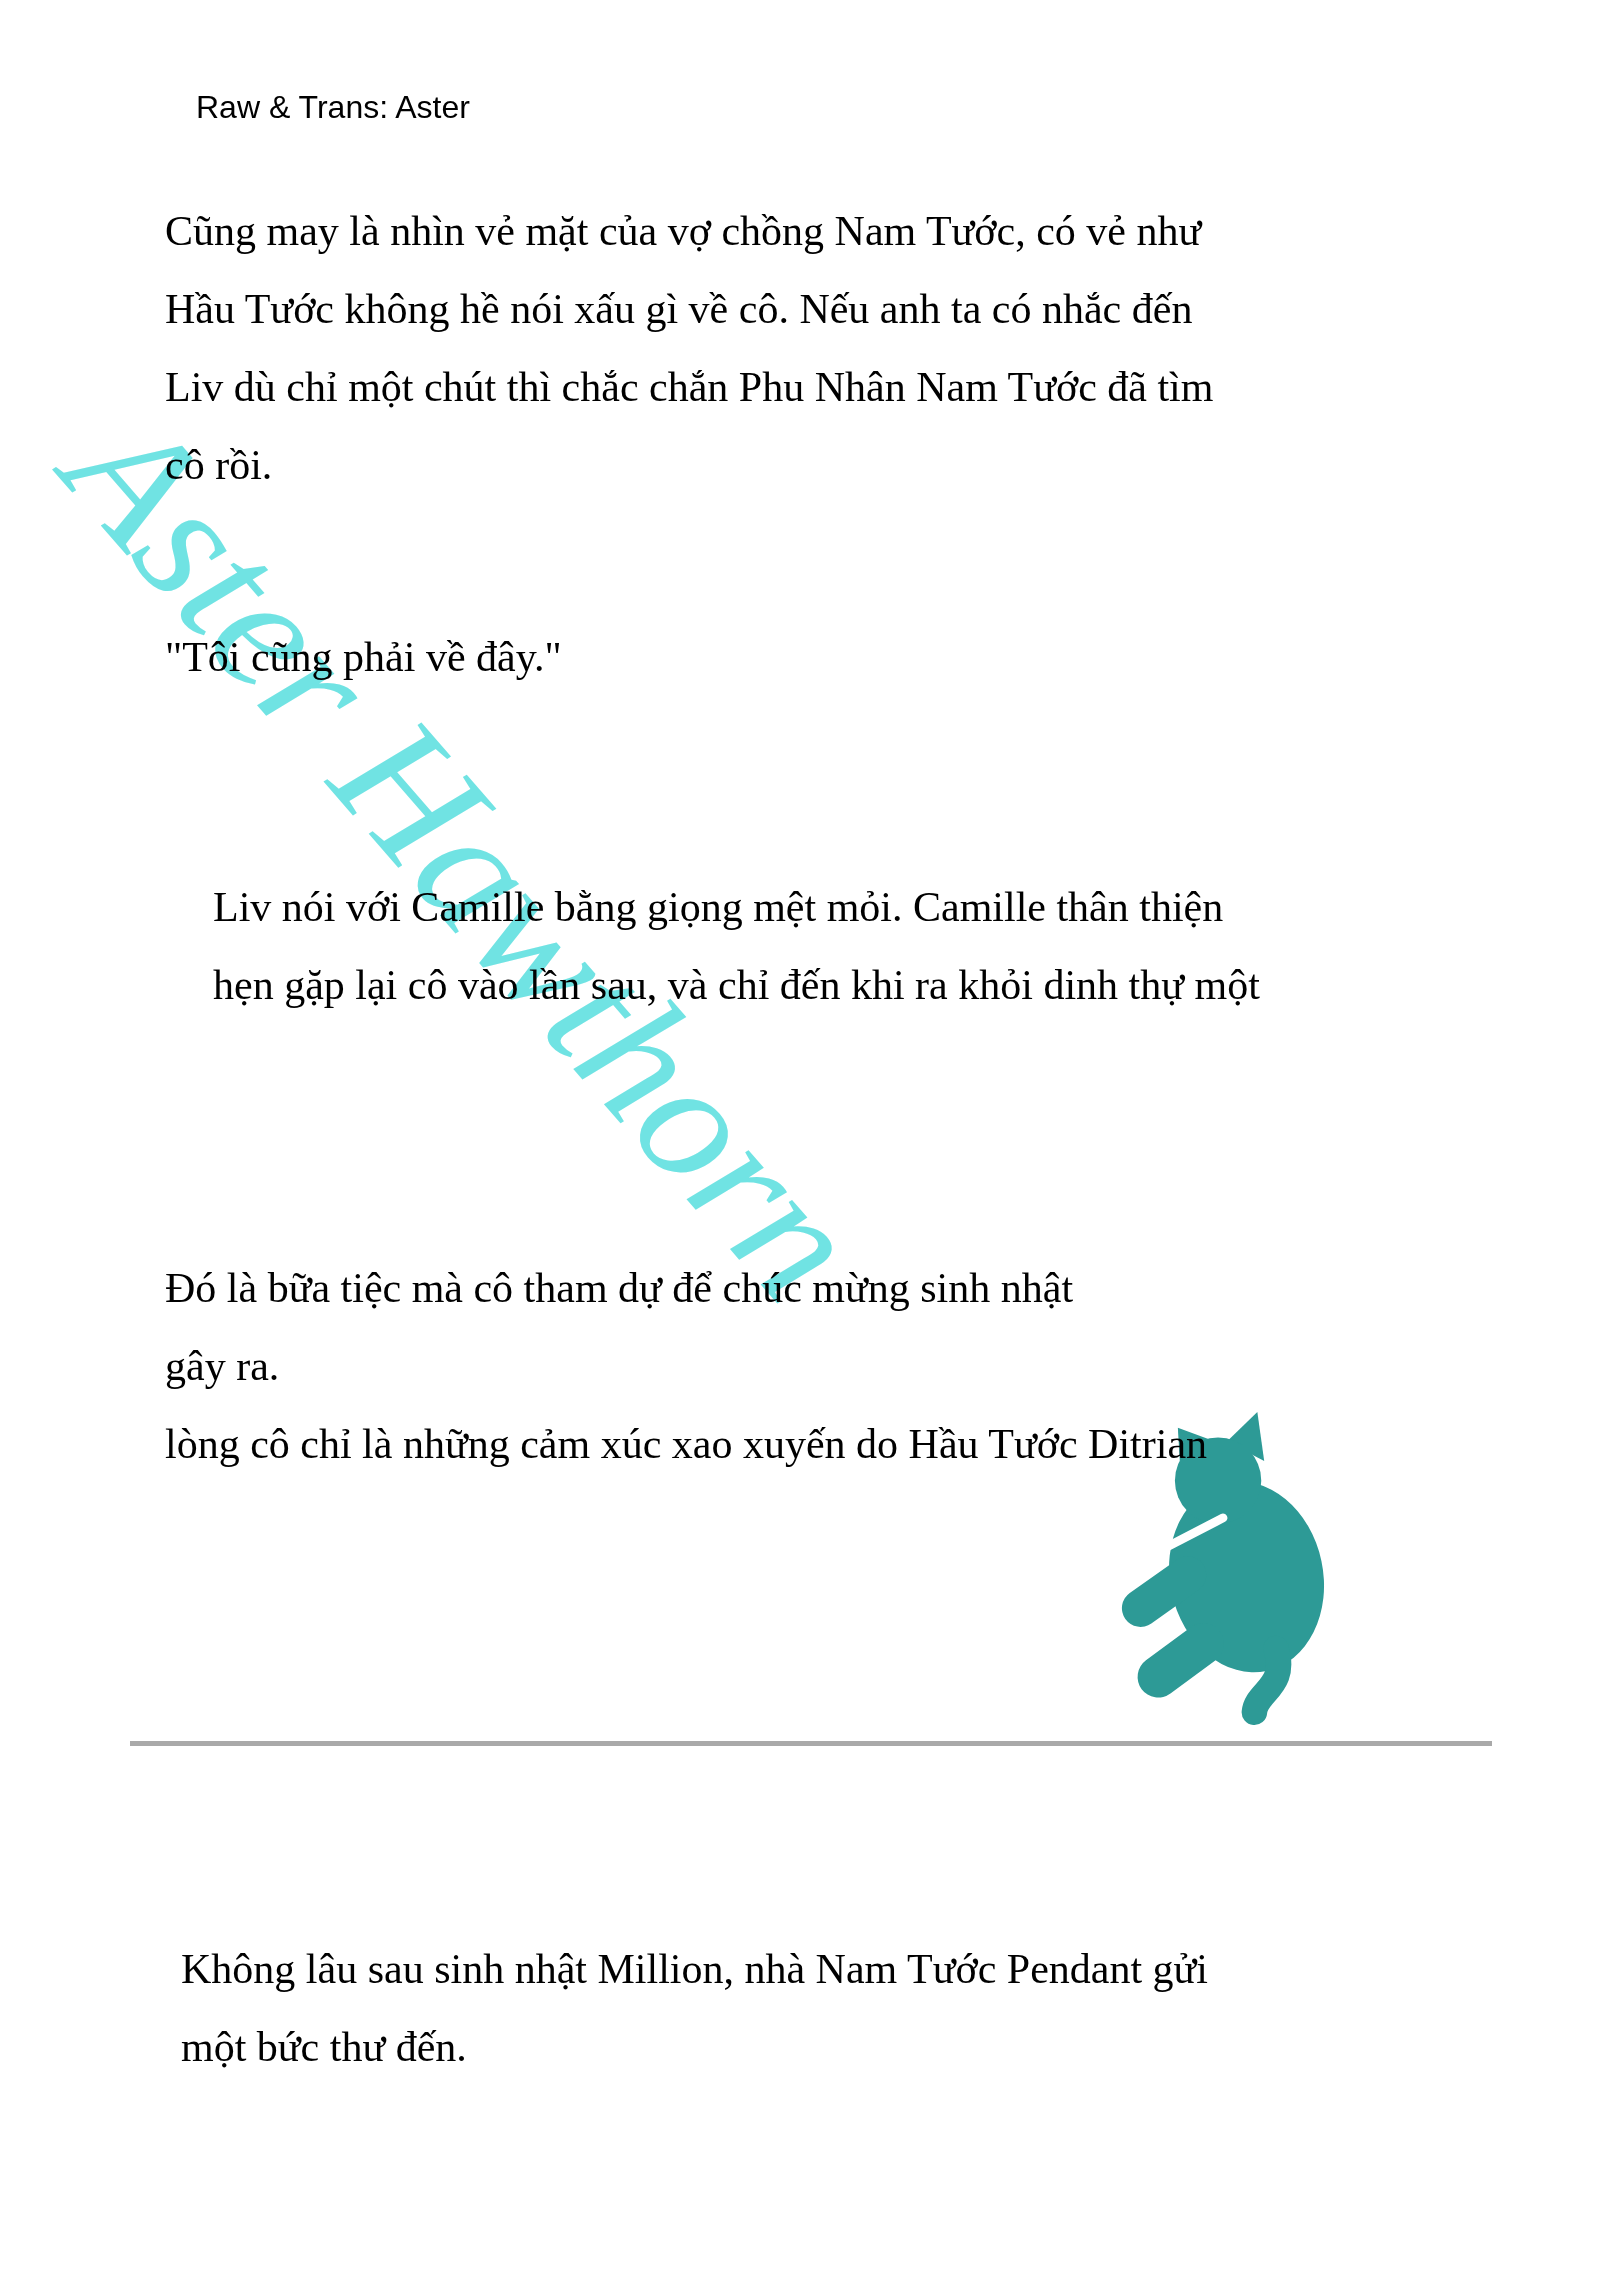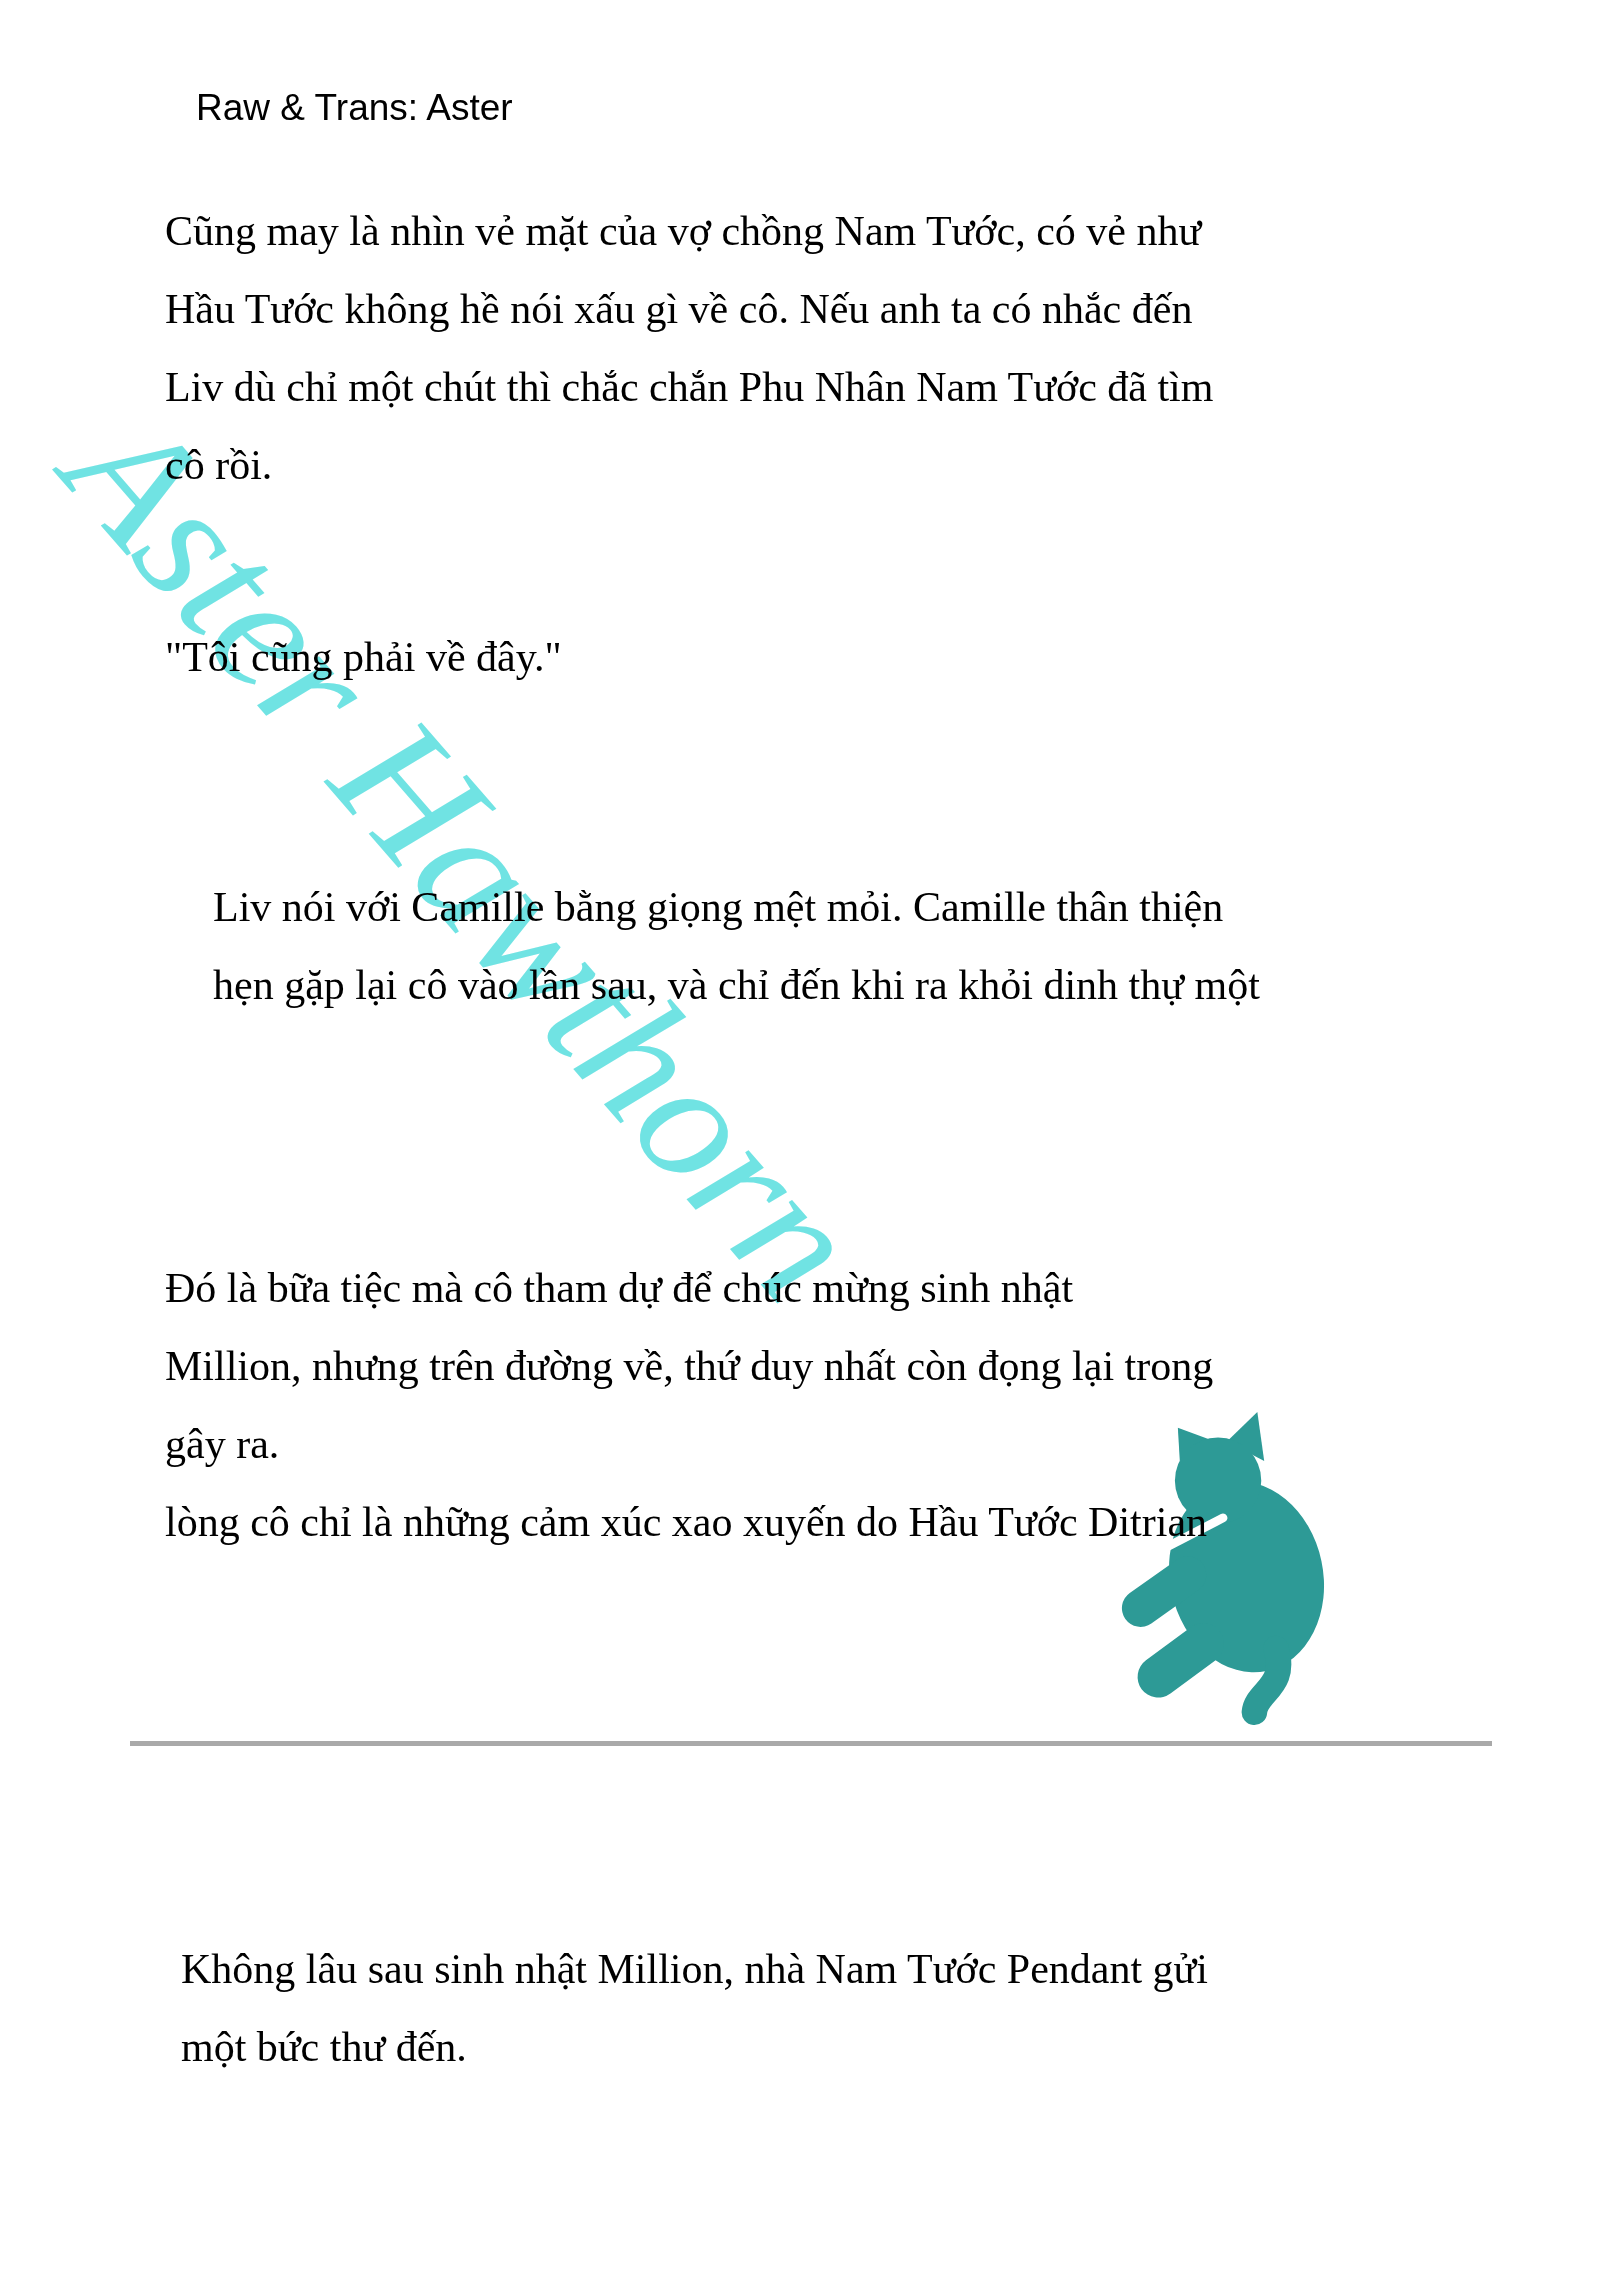--- a/index.html
+++ b/index.html
@@ -14,21 +14,21 @@
     background: #ffffff;
     overflow: hidden;
     font-family: "Liberation Serif", "DejaVu Serif", serif;
     color: #000000;
   }
   .header-credit {
     position: absolute;
     left: 196px;
     top: 91px;
     font-family: "Liberation Sans", "DejaVu Sans", sans-serif;
-    font-size: 37px;
+    font-size: 32px;
     line-height: 33px;
     color: #000000;
     z-index: 2;
   }
   .watermark {
     position: absolute;
     left: 167px;
     top: 382px;
     font-family: "Liberation Serif", "DejaVu Serif", serif;
     font-style: italic;
@@ -115,21 +115,20 @@
     <div class="line">"Tôi cũng phải về đây."</div>
   </div>
 
   <div class="para p3">
     <div class="line">Liv nói với Camille bằng giọng mệt mỏi. Camille thân thiện</div>
     <div class="line">hẹn gặp lại cô vào lần sau, và chỉ đến khi ra khỏi dinh thự một</div>
   </div>
 
   <div class="para p4">
     <div class="line">Đó là bữa tiệc mà cô tham dự để chúc mừng sinh nhật</div>
-    <div class="line">Million, nhưng trên đường về, thứ duy nhất còn đọng lại trong</div>
     <div class="line">gây ra.</div>
     <div class="line">lòng cô chỉ là những cảm xúc xao xuyến do Hầu Tước Ditrian</div>
   </div>
 
   <div class="divider"></div>
 
   <div class="para p5">
     <div class="line">Không lâu sau sinh nhật Million, nhà Nam Tước Pendant gửi</div>
     <div class="line">một bức thư đến.</div>
   </div>

